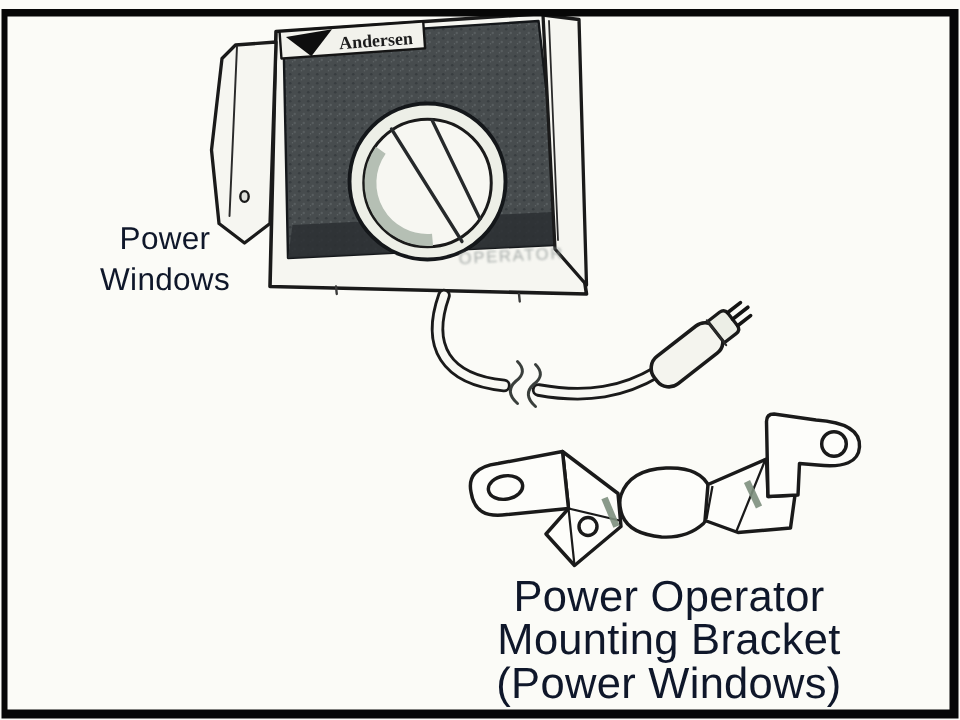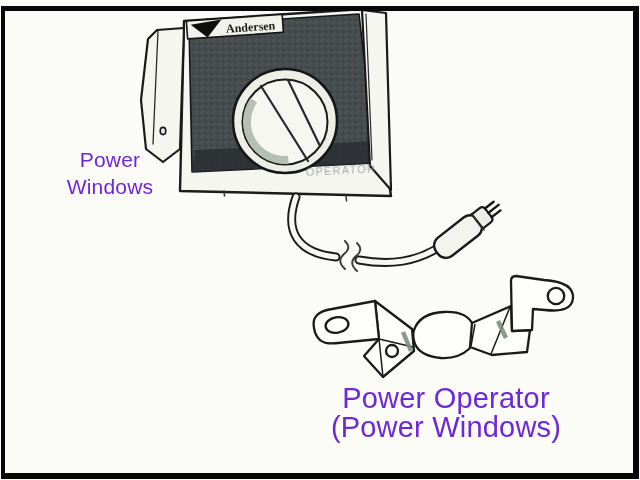--- a/index.html
+++ b/index.html
@@ -8,21 +8,21 @@
     background:#fbfbf7;font-family:"Liberation Sans",sans-serif;
   }
   .frame{
     position:absolute;left:1px;top:6px;width:628px;height:462px;
     border-style:solid;border-color:#070707;
     border-width:5px 6px 6px 4px;
     pointer-events:none;
   }
   .illustration{position:absolute;left:0;top:0;}
   .diagram-label{
-    position:absolute;color:#6d28d9;text-align:center;
+    position:absolute;color:#0f172a;text-align:center;
     font-size:21px;line-height:27px;font-weight:400;
     letter-spacing:0.2px;
   }
   .label-power-operator{left:38px;top:146px;width:144px;}
   .label-bracket-caption{left:320px;top:384px;width:252px;line-height:29px;font-size:29px;}
 </style>
 </head>
 <body>
 
 <div class="page">
@@ -121,17 +121,18 @@
     </g>
   </svg>
 
   <div class="diagram-label label-power-operator">
     <div>Power</div>
     <div>Windows</div>
   </div>
 
   <div class="diagram-label label-bracket-caption">
     <div>Power Operator</div>
+    <div>Mounting Bracket</div>
     <div>(Power Windows)</div>
   </div>
 
   <div class="frame"></div>
 </div>
 
 </body></html>

